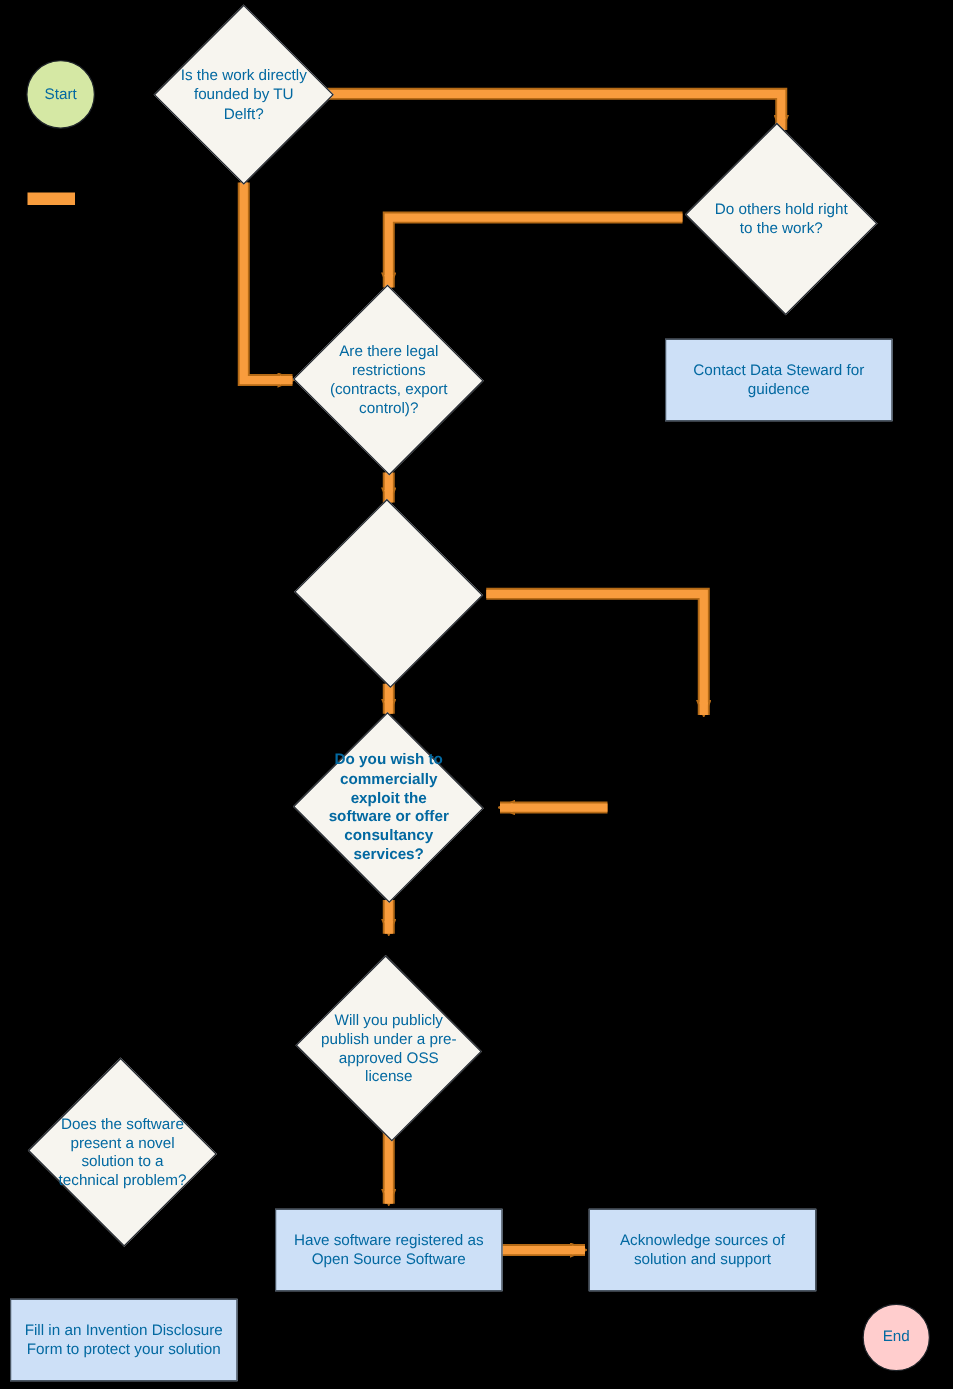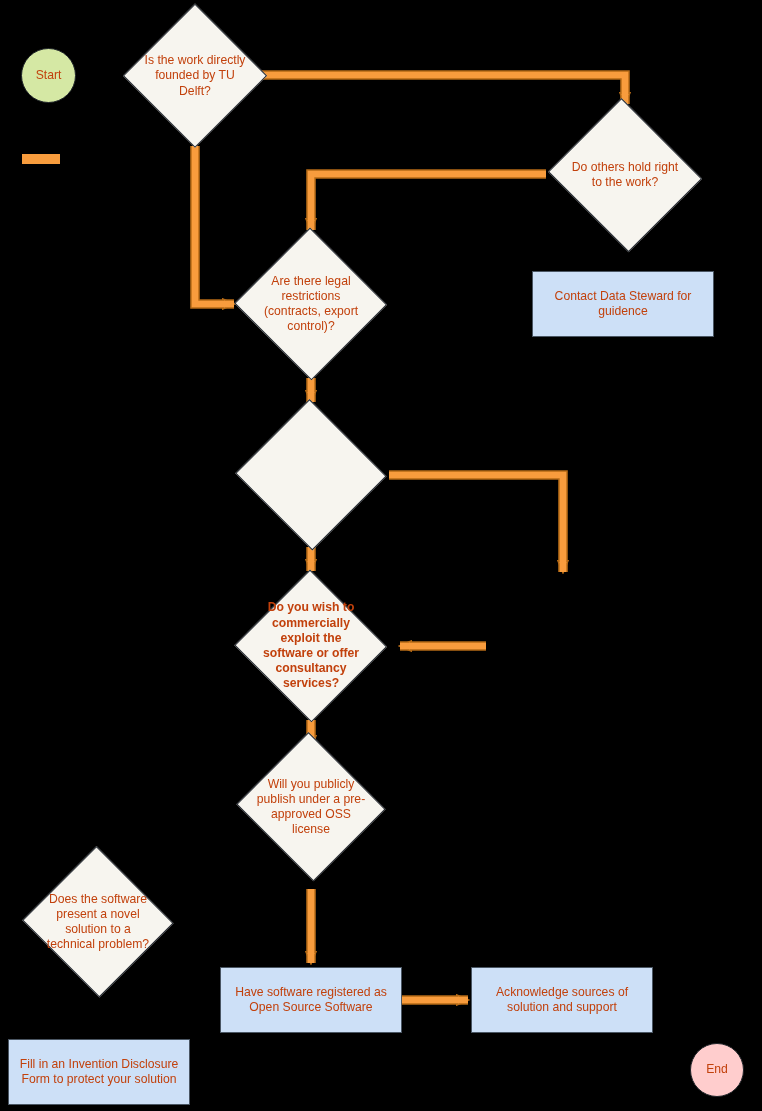--- a/index.html
+++ b/index.html
@@ -25,21 +25,21 @@
   }
 
   
   .node {
     position: absolute;
     box-sizing: border-box;
     display: flex;
     align-items: center;
     justify-content: center;
     text-align: center;
-    color: #c2410c;
+    color: #0369a1;
     font-size: 12.2px;
     line-height: 15.2px;
     z-index: 3;
   }
 
   
   .terminator {
     border-radius: 50%;
     border: 1.4px solid #1f2429;
   }
@@ -174,21 +174,21 @@
   <div class="node decision" style="left:235px; top:402px; width:152px; height:146px;">
     <div class="dia-shape"></div>
   </div>
 
   <div class="node decision" style="left:235px; top:572px; width:152px; height:148px;font-weight:bold;">
     <div class="dia-shape"></div>
     <div class="dia-text">Do you wish to commercially exploit the software or offer consultancy services?</div>
   </div>
 
 
-  <div class="node decision" style="left:235px; top:736px; width:152px; height:142px;">
+  <div class="node decision" style="left:235px; top:768px; width:152px; height:142px;">
     <div class="dia-shape"></div>
     <div class="dia-text">Will you publicly publish under a pre-approved OSS license</div>
   </div>
 
   <div class="node decision" style="left:22px; top:849px; width:152px; height:146px;">
     <div class="dia-shape"></div>
     <div class="dia-text">Does the software present a novel solution to a technical problem?</div>
   </div>
 
   <div class="node process" style="left:220px; top:967px; width:182px; height:66px;">

